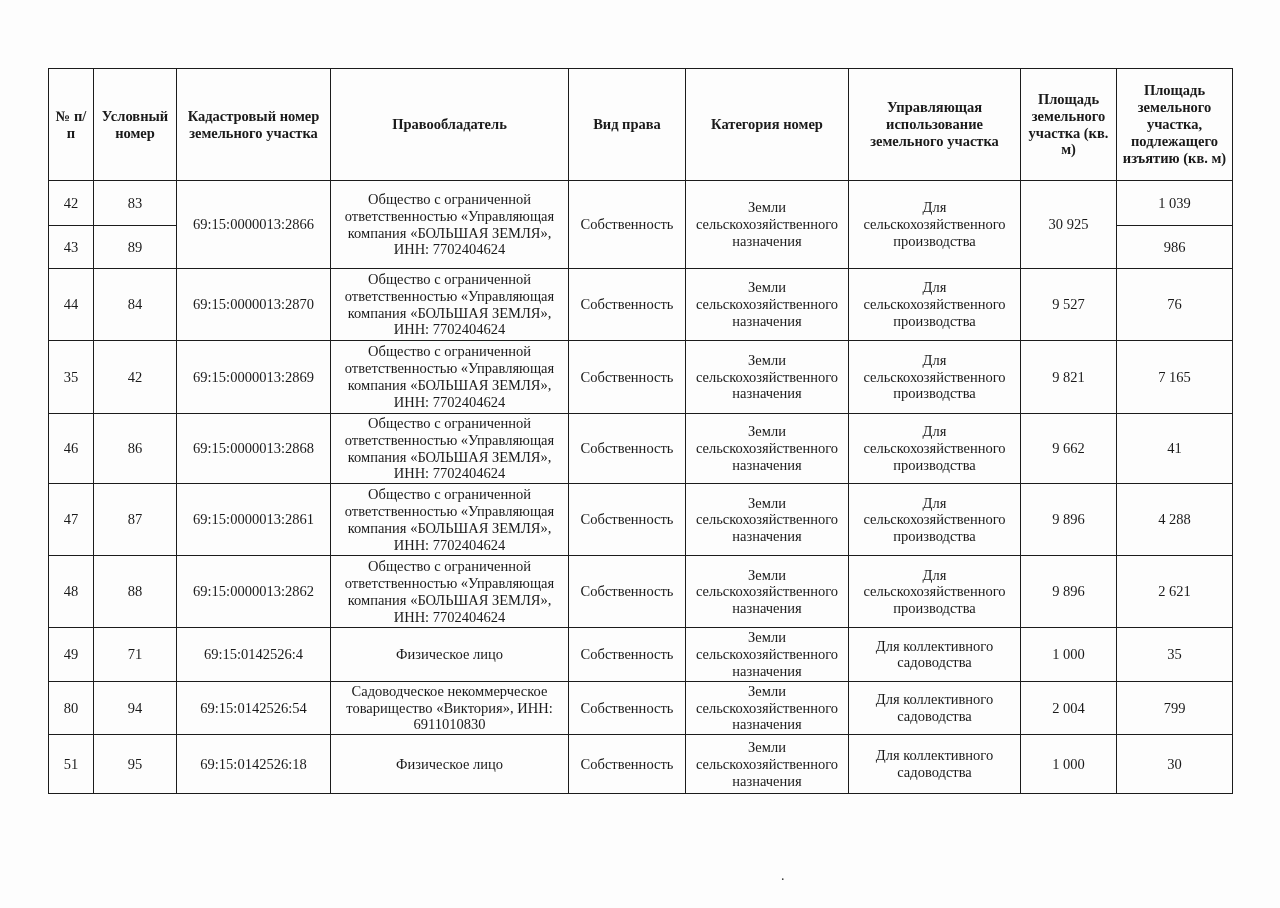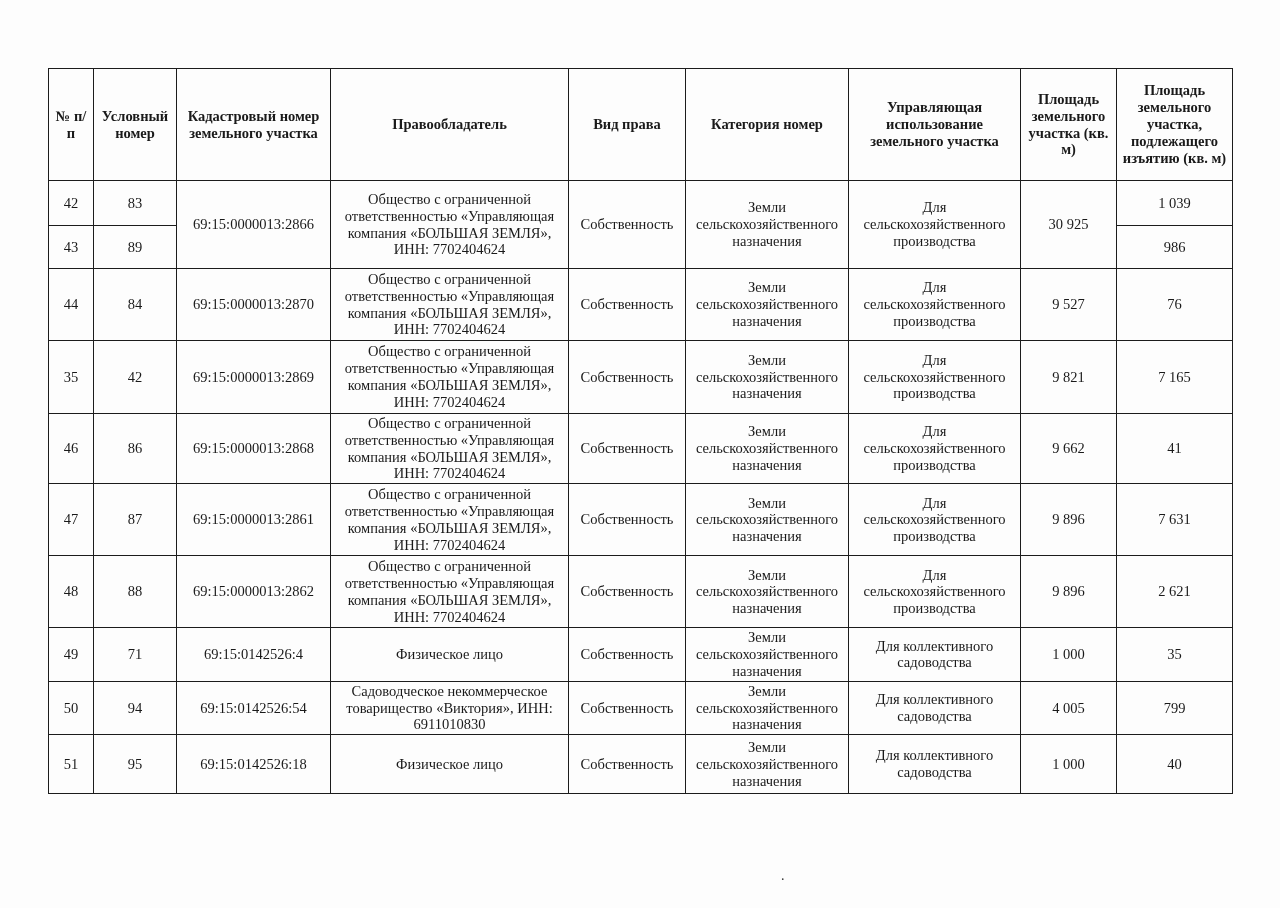--- a/index.html
+++ b/index.html
@@ -131,21 +131,21 @@
       </tr>
       <tr style="height:72px">
         <td>47</td>
         <td>87</td>
         <td>69:15:0000013:2861</td>
         <td>Общество с ограниченной ответственностью «Управляющая компания «БОЛЬШАЯ ЗЕМЛЯ», ИНН: 7702404624</td>
         <td>Собственность</td>
         <td>Земли сельскохозяйственного назначения</td>
         <td>Для сельскохозяйственного производства</td>
         <td>9 896</td>
-        <td>7 631</td>
+        <td>4 288</td>
       </tr>
       <tr style="height:72px">
         <td>48</td>
         <td>88</td>
         <td>69:15:0000013:2862</td>
         <td>Общество с ограниченной ответственностью «Управляющая компания «БОЛЬШАЯ ЗЕМЛЯ», ИНН: 7702404624</td>
         <td>Собственность</td>
         <td>Земли сельскохозяйственного назначения</td>
         <td>Для сельскохозяйственного производства</td>
         <td>9 896</td>
@@ -156,39 +156,39 @@
         <td>71</td>
         <td>69:15:0142526:4</td>
         <td>Физическое лицо</td>
         <td>Собственность</td>
         <td>Земли сельскохозяйственного назначения</td>
         <td>Для коллективного садоводства</td>
         <td>1 000</td>
         <td>35</td>
       </tr>
       <tr style="height:53px">
-        <td>50</td>
+        <td>80</td>
         <td>94</td>
         <td>69:15:0142526:54</td>
         <td>Садоводческое некоммерческое товарищество «Виктория», ИНН: 6911010830</td>
         <td>Собственность</td>
         <td>Земли сельскохозяйственного назначения</td>
         <td>Для коллективного садоводства</td>
-        <td>4 005</td>
+        <td>2 004</td>
         <td>799</td>
       </tr>
       <tr style="height:59px">
         <td>51</td>
         <td>95</td>
         <td>69:15:0142526:18</td>
         <td>Физическое лицо</td>
         <td>Собственность</td>
         <td>Земли сельскохозяйственного назначения</td>
         <td>Для коллективного садоводства</td>
         <td>1 000</td>
-        <td>40</td>
+        <td>30</td>
       </tr>
     </tbody>
   </table>
 
   <span class="page-mark">.</span>
 
 </div>
 
 </body></html>

